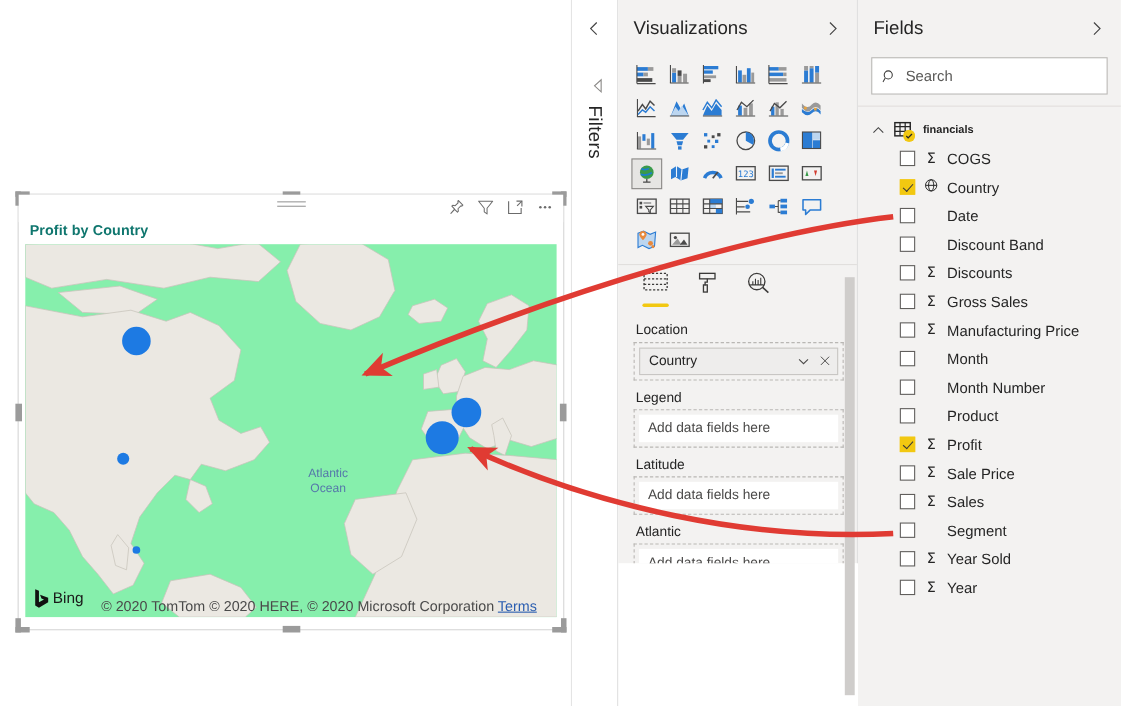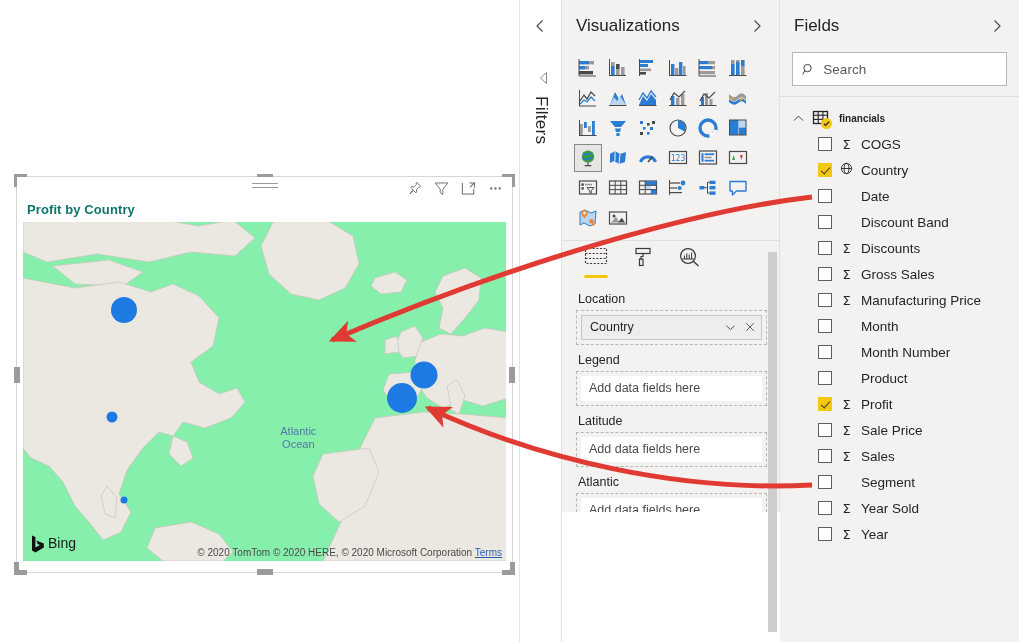--- a/index.html
+++ b/index.html
@@ -99,22 +99,22 @@
   .bing {
     position: absolute;
     left: 8px; bottom: 8px;
     display: flex;
     gap: 3px;
     color: #1a1a1a;
     font-size: 14px;
   }
   .attrib {
     position: absolute;
-    right: 4px; bottom: 3px;
-    font-size: 10px;
+    right: 18px; bottom: 3px;
+    font-size: 13px;
     color: #4a4a4a;
     white-space: nowrap;
     text-align: right;
   }
   .attrib a { color: #2a5db0; text-decoration: underline; }
 
   
   .hnd { position: absolute; background: #9b9b9b; }
   .hnd.mid-t { width: 16px; height: 6px; left: 50%; top: -3px; transform: translateX(-50%); }
   .hnd.mid-b { width: 16px; height: 6px; left: 50%; bottom: -3px; transform: translateX(-50%); }

